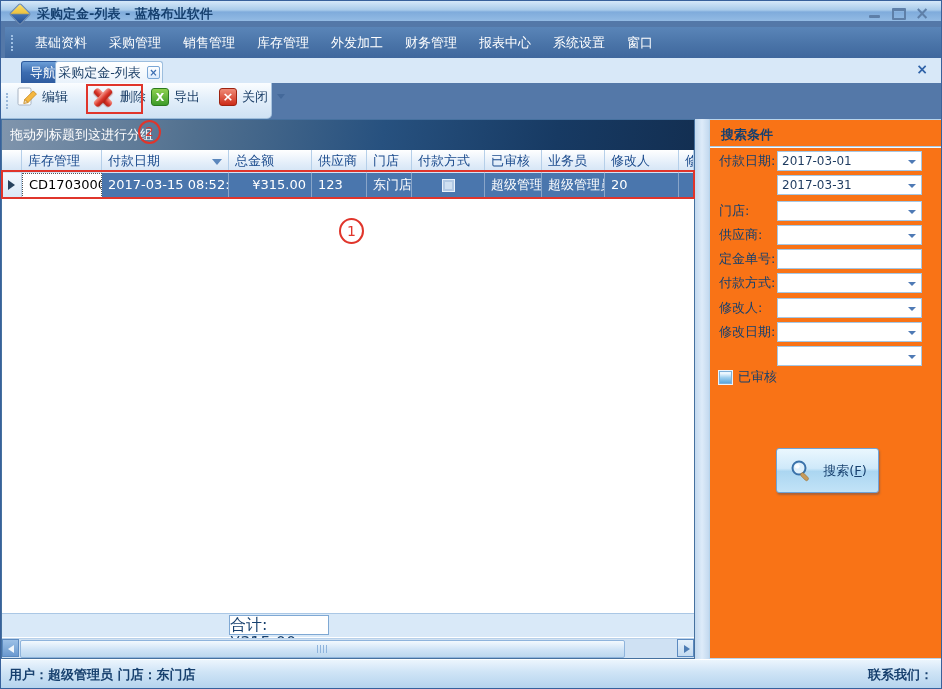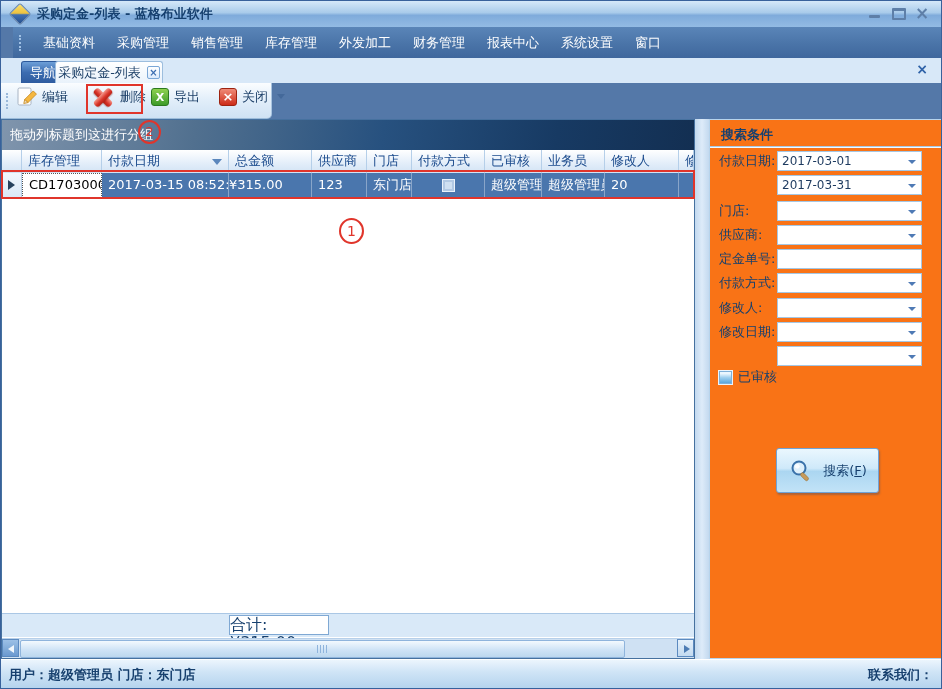--- a/index.html
+++ b/index.html
@@ -1,32 +1,32 @@
 <!DOCTYPE html>
 <html><head>
 <meta charset="utf-8">
 <style>
   html,body{margin:0;padding:0;background:#9fb6cf;}
   .window{position:relative;width:942px;height:689px;background:#5478a8;border:1px solid #38619b;
     box-sizing:border-box;overflow:hidden;font-family:"DejaVu Sans","Liberation Sans",sans-serif;
     font-size:13px;color:#17406e;}
   
-  .titlebar{position:absolute;left:0;top:0;right:0;height:26px;
+  .titlebar{position:absolute;left:0;top:0;right:0;height:20px;
     background:linear-gradient(#d5e8f9,#a9cbea 45%,#7fabdb 55%,#93bbe4);}
   .app-icon{position:absolute;left:11px;top:5px;width:14px;height:14px;transform:rotate(45deg);
     background:linear-gradient(135deg,#f8e06d 0%,#eec23f 46%,#3f6fb4 54%,#27508b 100%);
     border:1px solid #6b88ad;border-radius:2px;}
   .title-text{position:absolute;left:36px;top:0;line-height:26px;font-weight:bold;color:#16406f;}
   .win-btn{position:absolute;top:4px;width:22px;height:18px;text-align:center;cursor:default;}
   .win-min{right:56px}.win-max{right:31px}.win-x{right:8px}
   .win-min::after{content:"";display:block;width:11px;height:3px;background:#5e7fa8;margin:10px auto 0;border-radius:1px;}
   .win-max::after{content:"";display:block;width:10px;height:7px;border:2px solid #5e7fa8;border-top-width:3px;margin:3px auto 0;border-radius:1px;}
   .win-x::after{content:"×";font-size:17px;font-weight:bold;color:#5e7fa8;line-height:17px;}
   
-  .menubar{position:absolute;left:12px;top:26px;right:0;height:31px;
+  .menubar{position:absolute;left:4px;top:26px;right:0;height:31px;
     background:linear-gradient(#5a85b8,#4a74a8 55%,#3f679d);border-bottom:1px solid #35598c;display:flex;align-items:center;}
   .menu-grip{width:3px;height:16px;border-left:2px dotted #9fc0e4;margin:0 8px 0 6px;}
   .menu-item{padding:0 11px;line-height:29px;color:#ffffff;cursor:default;}
   
   .tabbar{position:absolute;left:0;top:57px;right:0;height:25px;background:#d8e8f8;}
   .tab{position:absolute;bottom:0;height:22px;border-radius:3px 3px 0 0;box-sizing:border-box;text-align:center;}
   .tab-nav{left:20px;width:44px;background:linear-gradient(#6d9fd8,#3c6cb0 50%,#2f5ca0);
     border:1px solid #2d5a9c;border-bottom:none;color:#fff;line-height:21px;}
   .tab-cur{left:54px;width:108px;background:linear-gradient(#ffffff,#e9f2fb);
     border:1px solid #9dbede;border-bottom:none;color:#1d4068;display:flex;align-items:center;justify-content:center;gap:6px;}
@@ -64,21 +64,21 @@
   .hc{box-sizing:border-box;border-right:1px solid #b5cfe9;color:#1a4a8c;padding-left:6px;line-height:22px;
     white-space:nowrap;overflow:hidden;position:relative;}
   .sort-desc{position:absolute;right:6px;top:9px;width:0;height:0;border-left:5px solid transparent;border-right:5px solid transparent;border-top:6px solid #5b87bd;}
   .drow{position:absolute;left:0;top:53px;right:0;height:25px;display:flex;background:#4a76ad;color:#ffffff;}
   .dc{box-sizing:border-box;border-right:1px solid rgba(255,255,255,.35);padding-left:6px;line-height:24px;white-space:nowrap;overflow:hidden;}
   .c0{width:20px}.c1{width:80px}.c2{width:127px}.c3{width:83px}.c4{width:55px}.c5{width:45px}
   .c6{width:73px}.c7{width:57px}.c8{width:63px}.c9{width:74px}.c10{width:15px}
   .dc.c0{background:linear-gradient(#f2f7fd,#d9e8f7);border-right:1px solid #b5cfe9;position:relative;padding:0;}
   .row-arrow-icon{position:absolute;left:6px;top:7px;width:0;height:0;border-top:5px solid transparent;border-bottom:5px solid transparent;border-left:7px solid #28425e;}
   .dc.c1{background:#ffffff;color:#000000;border:1px dotted #555;border-right:1px dotted #555;line-height:22px;}
-  .dc.c3{padding-right:5px;padding-left:0;}
+  .dc.c3{text-align:right;padding-right:5px;padding-left:0;}
   .dc.c6{display:flex;align-items:center;justify-content:center;padding:0;}
   .row-checkbox{width:13px;height:13px;box-sizing:border-box;border:1px solid #eaf2fb;background:#cfe0f2;box-shadow:inset 0 0 0 2px #b2c9e4;}
   .grid-footer{position:absolute;left:0;right:0;top:493px;height:23px;background:#d9e9f8;border-top:1px solid #aac7e5;}
   .total-box{position:absolute;left:227px;top:1px;width:100px;height:20px;background:#ffffff;border:1px solid #7fa8d3;
     box-sizing:border-box;color:#17406e;font-size:16px;text-align:left;line-height:18px;}
   .hscroll{position:absolute;left:0;right:0;top:518px;height:19px;background:#cfe1f3;border-top:1px solid #b7d0ea;}
   .hs-arrow{position:absolute;top:0;width:17px;height:18px;background:linear-gradient(#9cc0e6,#6b99cf);border:1px solid #5c8ac0;box-sizing:border-box;}
   .hs-left{left:0}.hs-right{right:0;background:linear-gradient(#e4f0fb,#c3daf0);}
   .hs-left::after{content:"";position:absolute;left:5px;top:5px;width:0;height:0;border-top:4px solid transparent;border-bottom:4px solid transparent;border-right:6px solid #f0f6fc;}
   .hs-right::after{content:"";position:absolute;left:6px;top:5px;width:0;height:0;border-top:4px solid transparent;border-bottom:4px solid transparent;border-left:6px solid #4d7cb4;}

